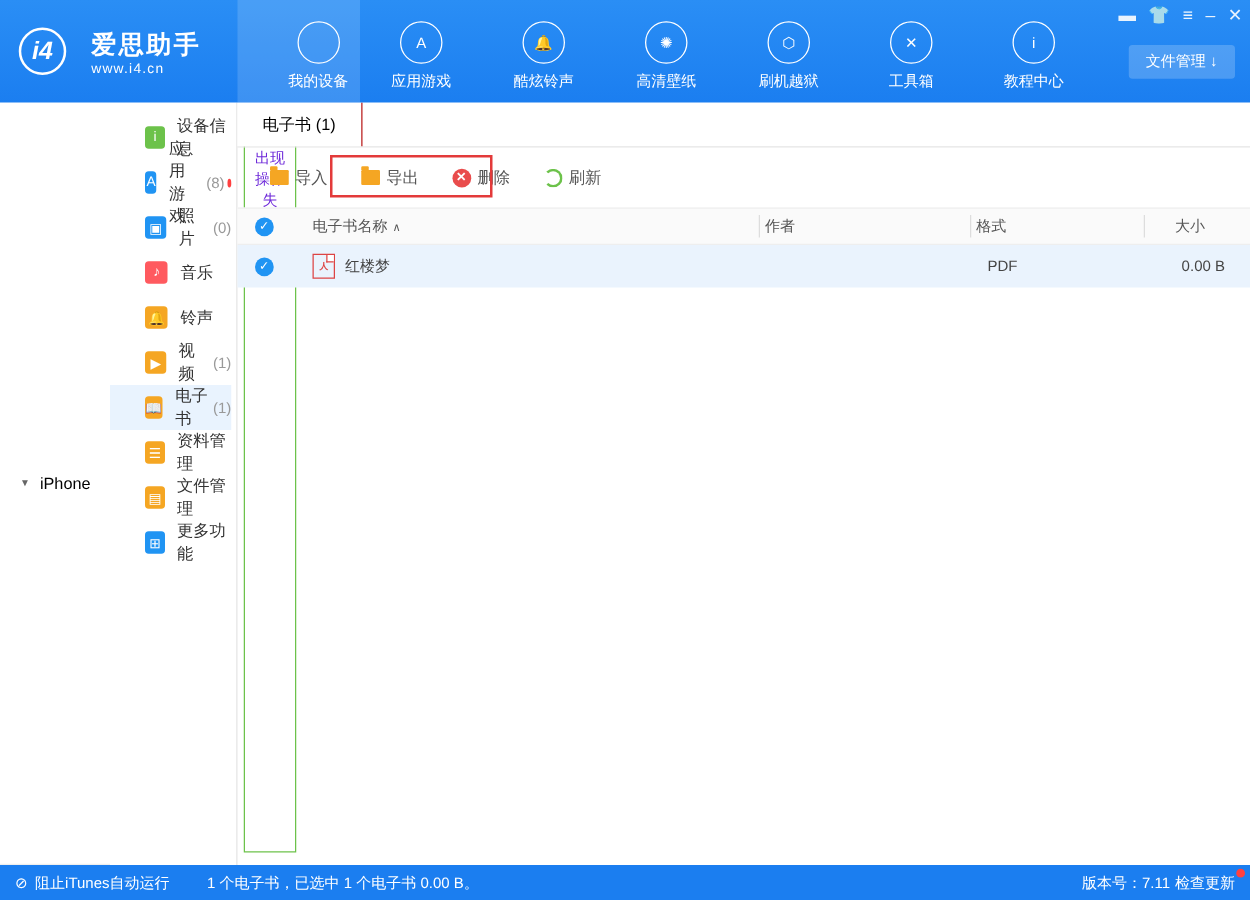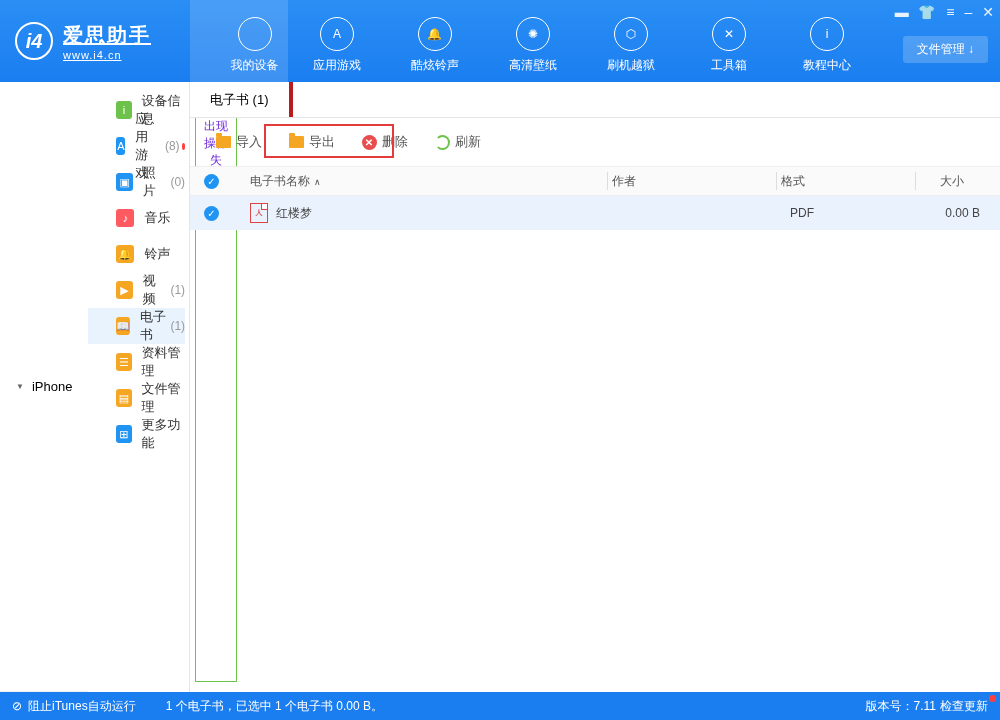--- a/index.html
+++ b/index.html
@@ -1,20 +1,20 @@
 <!DOCTYPE html>
 <html><head>
 <meta charset="utf-8">
 <style>
 * { margin: 0; padding: 0; box-sizing: border-box; font-family: "Microsoft YaHei", Arial, sans-serif; }
 body { width: 1000px; height: 720px; overflow: hidden; background: #fff; }
 .header { background: linear-gradient(#2a8ef5, #1b7ef0); height: 82px; display: flex; color: #fff; position: relative; }
 .logo-area { width: 190px; display: flex; align-items: center; padding-left: 15px; }
 .logo-circle { width: 38px; height: 38px; border: 2px solid #fff; border-radius: 50%; display: flex; align-items: center; justify-content: center; font-style: italic; font-weight: bold; font-size: 20px; }
-.logo-text { margin-left: 10px; text-decoration: underline; }
+.logo-text { margin-left: 20px; }
 .logo-text .main { font-size: 20px; font-weight: bold; letter-spacing: 2px; }
 .logo-text .sub { font-size: 11px; letter-spacing: 1px; }
 .nav-tabs { display: flex; flex: 1; }
 .nav-tab { width: 98px; display: flex; flex-direction: column; align-items: center; justify-content: flex-end; padding-bottom: 8px; cursor: pointer; font-size: 12px; }
 .nav-tab.active { background: rgba(255,255,255,0.15); padding-left: 31px; }
 .nav-tab .icon { width: 34px; height: 34px; border: 1.5px solid #fff; border-radius: 50%; display: flex; align-items: center; justify-content: center; margin-bottom: 6px; }
 .window-controls { position: absolute; top: 4px; right: 6px; display: flex; gap: 10px; font-size: 14px; }
 .window-controls span { cursor: pointer; opacity: 0.9; }
 .download-center { position: absolute; top: 36px; right: 12px; background: rgba(255,255,255,0.2); padding: 5px 14px; border-radius: 3px; font-size: 12px; cursor: pointer; }
 .body-area { display: flex; height: 610px; }
@@ -23,21 +23,21 @@
 .device-header::before { content: "▼"; font-size: 8px; margin-right: 8px; color: #666; }
 .sidebar-items { flex: 1; padding-top: 10px; }
 .sidebar-item { height: 36px; display: flex; align-items: center; padding-left: 28px; font-size: 13px; color: #333; cursor: pointer; position: relative; }
 .sidebar-item.active { background: #e9f3fe; }
 .sidebar-item .icon { width: 18px; height: 18px; margin-right: 10px; border-radius: 3px; display: inline-flex; align-items: center; justify-content: center; color: #fff; font-size: 11px; }
 .sidebar-item .count { color: #999; margin-left: 4px; font-size: 12px; }
 .red-dot { width: 7px; height: 7px; background: #ff4040; border-radius: 50%; margin-left: 2px; }
 .help-box { margin: 10px; border: 1px solid #6cc24a; color: #6d28d9; text-align: center; padding: 8px; font-size: 12px; cursor: pointer; }
 .content { flex: 1; display: flex; flex-direction: column; }
 .tab-bar { height: 36px; border-bottom: 1px solid #e5e5e5; display: flex; align-items: stretch; }
-.tab { padding: 0 20px; display: flex; align-items: center; font-size: 13px; border-right: 4px solid #b91c1c; background: #fff; }
+.tab { padding: 0 20px; display: flex; align-items: center; font-size: 13px; border-right: 1px solid #b91c1c; background: #fff; }
 .toolbar { height: 48px; display: flex; align-items: center; padding-left: 14px; gap: 4px; position: relative; }
 .toolbar-btn { display: flex; align-items: center; padding: 5px 10px; font-size: 13px; color: #555; cursor: pointer; border: 1px solid transparent; }
 .toolbar-btn .ic { width: 16px; height: 16px; margin-right: 5px; display: inline-flex; align-items: center; justify-content: center; }
 .highlight-box { position: absolute; border: 2px solid #e33a3a; top: 6px; left: 74px; width: 130px; height: 34px; pointer-events: none; }
 .table-header { height: 30px; display: flex; align-items: center; background: #fafafa; border-top: 1px solid #eee; border-bottom: 1px solid #eee; font-size: 12px; color: #555; padding-left: 14px; }
 .table-header .col-check { width: 30px; }
 .table-header .col-name { flex: 1; padding-left: 16px; }
 .table-header .col-author { width: 160px; }
 .table-header .col-format { width: 130px; }
 .table-header .col-size { width: 80px; text-align: right; padding-right: 36px; }

